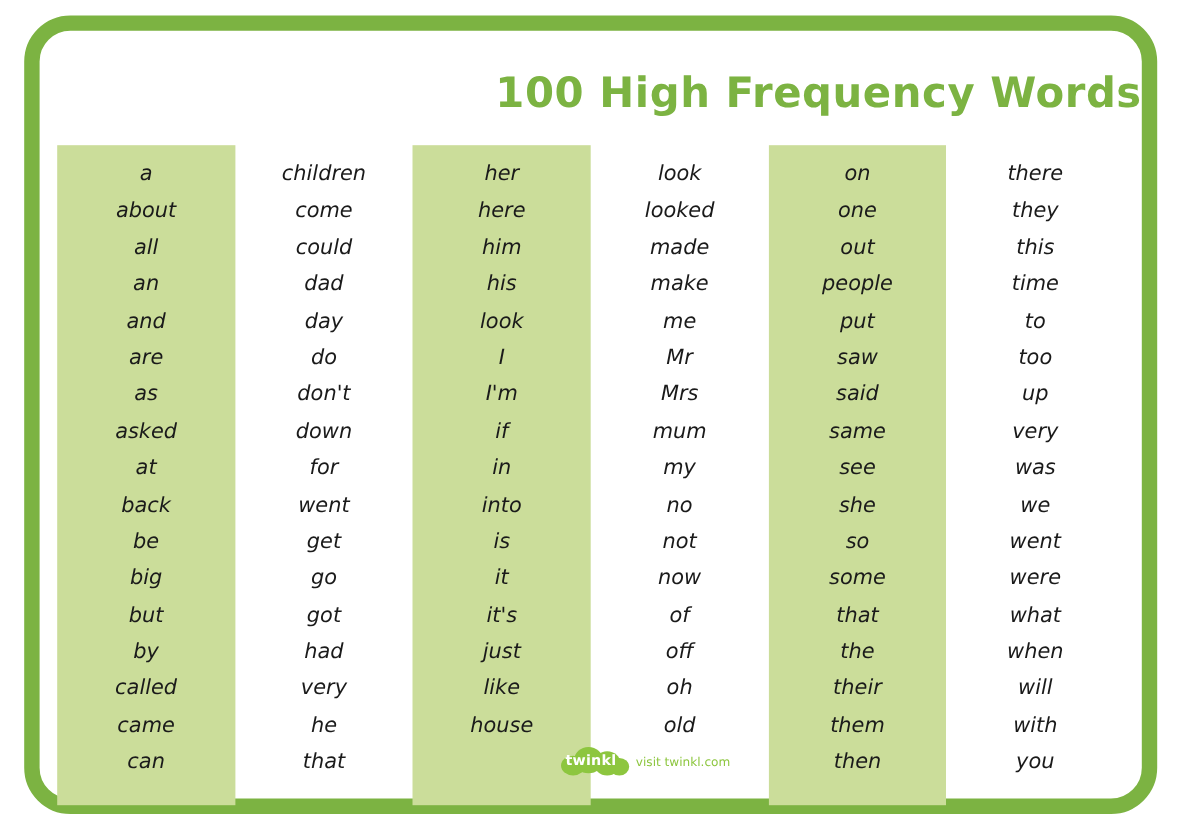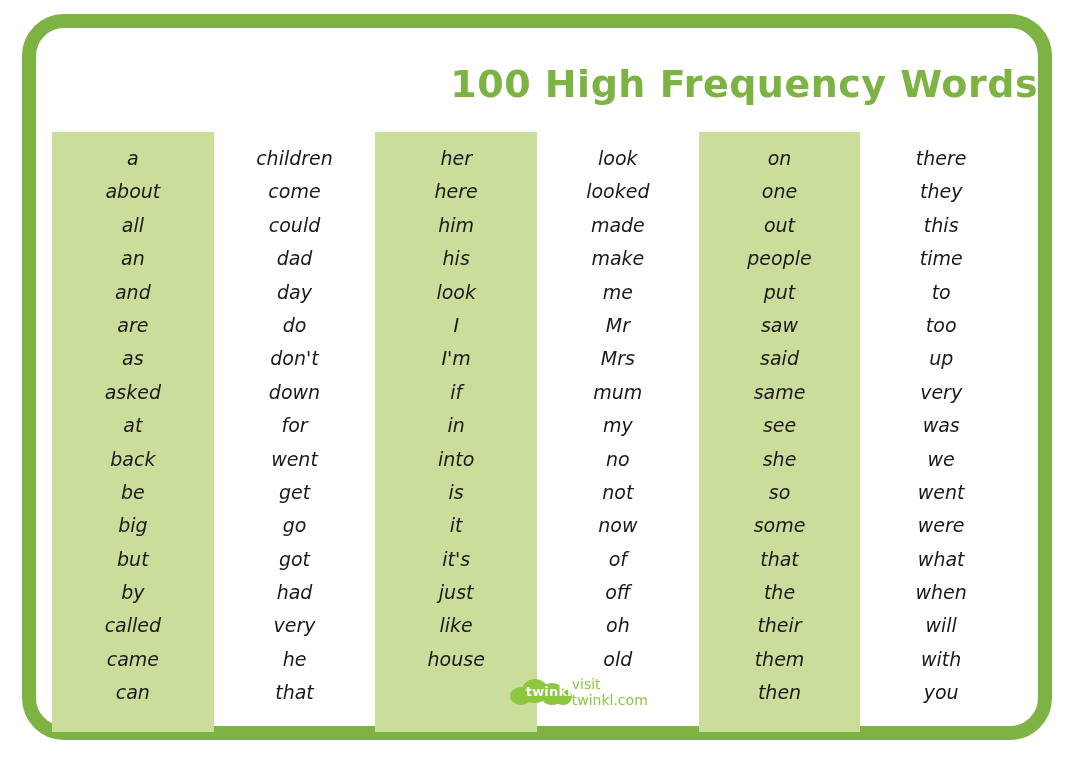--- a/index.html
+++ b/index.html
@@ -96,31 +96,31 @@
   }
   .cloud .b1 { left: 0px;  top: 10px; width: 22px; height: 18px; }
   .cloud .b2 { left: 12px; top: 2px;  width: 26px; height: 24px; }
   .cloud .b3 { left: 30px; top: 6px;  width: 24px; height: 22px; }
   .cloud .b4 { left: 44px; top: 12px; width: 18px; height: 16px; }
   .cloud .word-mark {
     position: absolute;
     left: 4px;
     top: 7px;
     width: 58px;
-    text-align: right;
+    text-align: left;
     font-family: "DejaVu Sans", sans-serif;
     font-size: 13px;
     font-weight: bold;
     color: #ffffff;
     letter-spacing: 0.2px;
   }
   #logo-text {
     margin-left: 6px;
     font-family: "DejaVu Sans", sans-serif;
-    font-size: 14px;
+    font-size: 11px;
     color: #8dc63f;
   }
 </style>
 </head>
 <body>
 
 <div id="mat">
 
   <div id="title">100 High Frequency Words</div>
 

